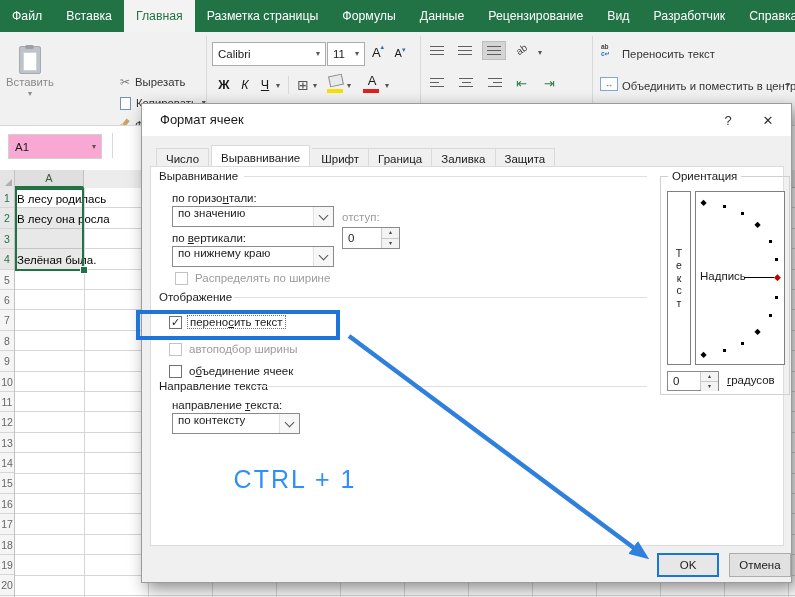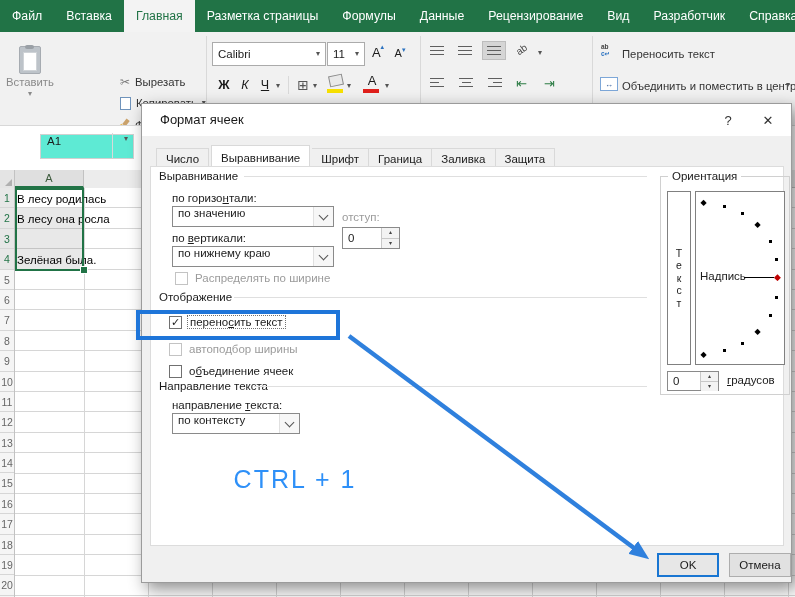--- a/index.html
+++ b/index.html
@@ -48,21 +48,21 @@
   .alico.l i:nth-child(2){width:9px;}
   .alico.r{align-items:flex-end;}.alico.r i:nth-child(2){width:9px;}
   .alico.sel{background:#d5d5d5;border:1px solid #bdbdbd;}
   .indic{position:absolute;font-size:13px;color:#2e7d46;line-height:1;}
   .wrapic{position:absolute;font-size:6.5px;line-height:7px;color:#444;font-weight:bold;}
   .wrapic .bl{color:#2b72c0;}
   .mergic{position:absolute;width:16px;height:12px;border:1px solid #7da7d8;background:#fff;display:flex;align-items:center;justify-content:center;font-size:8px;color:#2b579a;}
 
   
   .formularow{position:absolute;left:0;top:125px;width:795px;height:45px;background:#fff;border-top:1px solid #d8d8d8;}
-  .namebox{position:absolute;left:8px;top:8px;width:92px;height:23px;border:1px solid #d0d0d0;background:#5eead4;display:flex;margin-left:32px;}
+  .namebox{position:absolute;left:8px;top:8px;width:92px;height:23px;border:1px solid #d0d0d0;background:#f9a8d4;display:flex;align-items:center;}
   .namebox .nv{padding-left:6px;flex:1;}
   .colhdr{position:absolute;left:0;top:170px;width:795px;height:18px;background:#ececec;border-bottom:1px solid #c2c2c2;box-sizing:border-box;}
   .corner{position:absolute;left:0;top:170px;width:15px;height:18px;background:#e4e4e4;border-right:1px solid #c2c2c2;box-sizing:border-box;}
   .corner b{position:absolute;right:2px;bottom:2px;width:0;height:0;border-left:7px solid transparent;border-bottom:7px solid #b0b0b0;}
   .ahdr{position:absolute;left:15px;top:170px;width:69px;height:18px;background:#dfdfdf;border-right:1px solid #c2c2c2;border-bottom:2px solid #217346;box-sizing:border-box;text-align:center;font-size:11px;color:#3c5a3c;line-height:16px;}
   .bhdr{position:absolute;left:84px;top:170px;width:64px;height:18px;background:#ececec;border-right:1px solid #c2c2c2;box-sizing:border-box;}
   .gridbg{position:absolute;left:15px;top:188px;width:780px;height:409px;background-color:#fff;
     background-image:repeating-linear-gradient(to right,transparent 0 63px,#d6d6d6 63px 64px),
                      repeating-linear-gradient(to bottom,transparent 0 19.4px,#d6d6d6 19.4px 20.4px);
     background-position:6px 0,0 0;}

